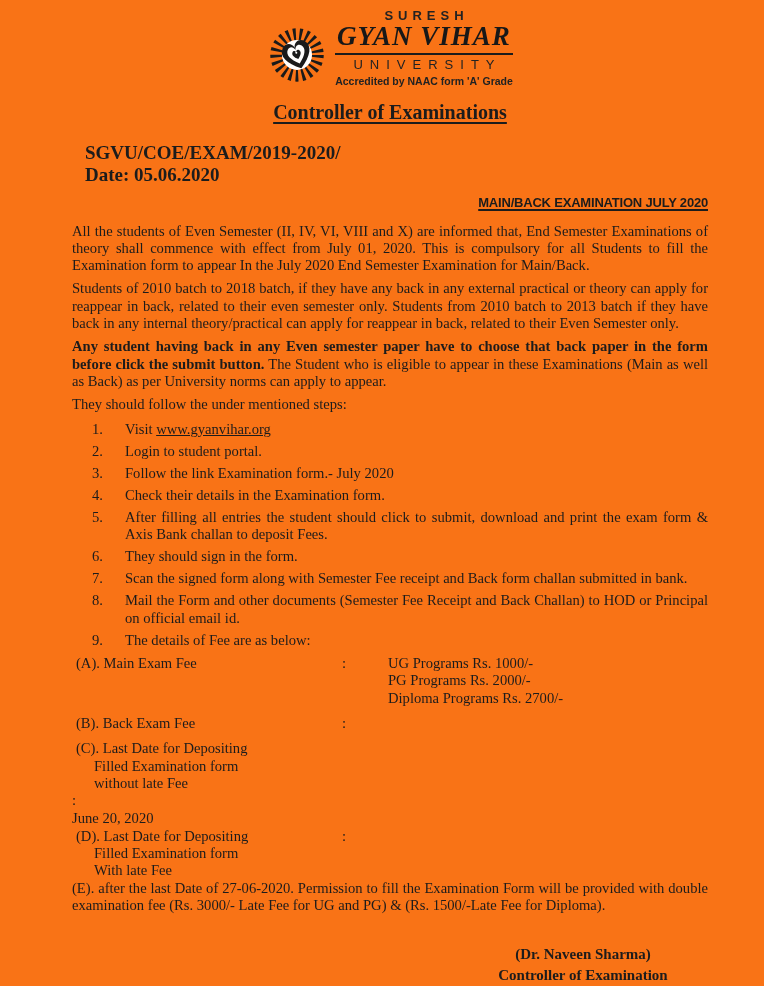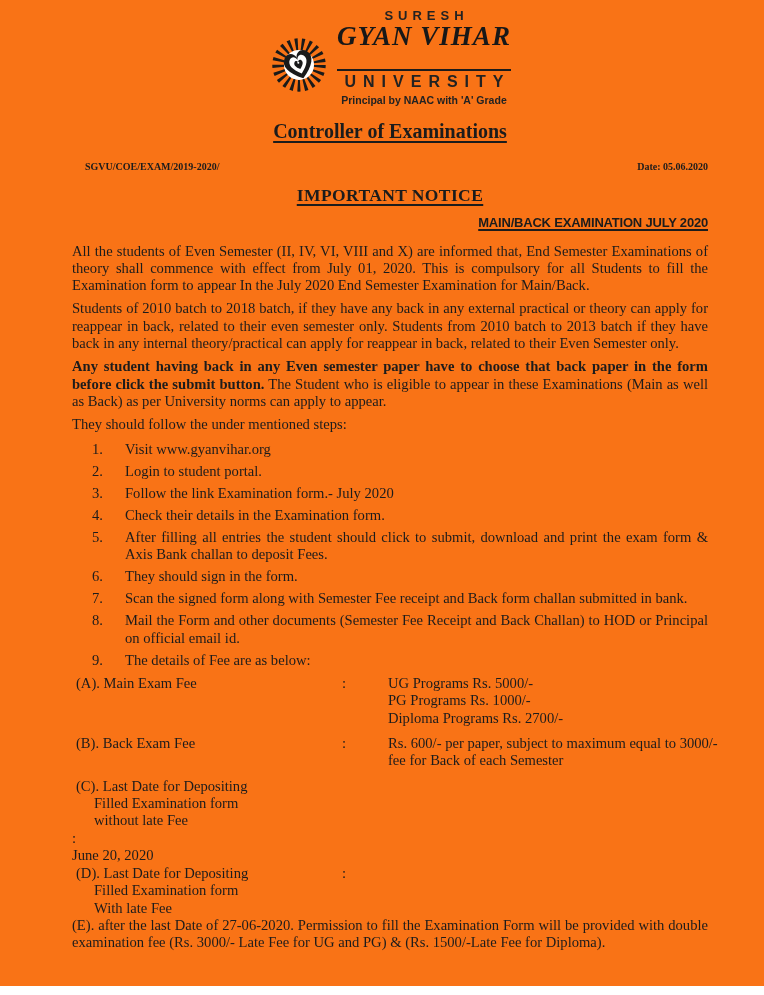--- a/index.html
+++ b/index.html
@@ -12,38 +12,38 @@
     font-family:"Liberation Serif", serif;
     padding:8px 56px 0 72px;
     overflow:hidden;
   }
   
   .logo-row{display:flex;justify-content:center;align-items:center;gap:8px;}
   .logo-icon{margin-top:14px;flex:none;}
   .logo-text{text-align:center;font-family:"Liberation Sans", sans-serif;}
   .logo-suresh{font-size:13px;font-weight:bold;letter-spacing:5px;text-indent:5px;color:#222;}
   .logo-main{font-family:"Liberation Serif", serif;font-size:27px;font-weight:bold;letter-spacing:1px;line-height:1.02;color:#181818;font-style:italic;}
-  .logo-univ{font-size:16px;font-weight:bold;letter-spacing:7px;text-indent:7px;border-top:2.5px solid #1c1c1c;margin-top:18px;padding-top:2px;color:#222;}
+  .logo-univ{font-size:13px;font-weight:normal;letter-spacing:7px;text-indent:7px;border-top:2.5px solid #1c1c1c;margin-top:2px;padding-top:2px;color:#222;}
   .logo-tagline{font-size:10.5px;font-weight:bold;margin-top:3px;color:#222;}
   .doc-title{text-align:center;margin:14px 0 0 0;font-size:20px;font-weight:bold;}
   .doc-title span{text-decoration:underline;text-underline-offset:3px;text-decoration-thickness:1.8px;}
-  .ref-row{display:flex;justify-content:space-between;align-items:baseline;margin-top:18px;padding-left:13px;font-weight:bold;font-size:10px;}
+  .ref-row{display:flex;justify-content:space-between;align-items:baseline;margin-top:18px;padding-left:13px;font-weight:bold;font-size:19px;flex-direction:column;}
   .notice-heading{text-align:center;margin:13px 0 0 0;font-size:17.5px;font-weight:bold;letter-spacing:0.4px;}
   .notice-heading span{text-decoration:underline;text-underline-offset:3px;text-decoration-thickness:1.6px;}
   .notice-sub{text-align:right;margin-top:9px;font-family:"Liberation Sans", sans-serif;font-size:13px;font-weight:bold;letter-spacing:-0.2px;}
   .notice-sub span{text-decoration:underline;text-underline-offset:2px;text-decoration-thickness:1.5px;}
   
   .bodytext{margin-top:12px;font-size:14.6px;line-height:17.3px;}
   .bodytext p{margin:0 0 6px 0;text-align:justify;}
   p.intro{text-align:left;}
   .steps{margin:7px 0 0 0;}
   .step{display:flex;margin-bottom:4.8px;padding-left:20px;}
   .step-num{width:33px;flex:none;}
   .step-text{flex:1;text-align:justify;}
-  .link{color:#1c1c1c;cursor:pointer;}
+  .link{color:#1c1c1c;text-decoration:underline;cursor:pointer;}
   
   .fee-table{margin-top:6px;}
   .fee-row{display:flex;margin-bottom:8px;}
   .fee-row.tight{margin-bottom:1px;flex-direction:column;}
   .fee-row.last{margin-bottom:0;}
   .fee-label{width:266px;flex:none;padding-left:4px;}
   .fee-label .cont{padding-left:18px;}
   .fee-colon{width:46px;flex:none;}
   .fee-value{flex:1;}
   .fee-value div{white-space:nowrap;}
@@ -65,32 +65,31 @@
           <path d="M32 48 C18.5 38.5 13.5 28.5 19.5 21.8 C24.2 16.6 30.6 18.8 32 24.8 C33.4 18.8 39.8 16.6 44.5 21.8 C50.5 28.5 45.5 38.5 32 48 Z" fill="#1a1a1a"></path>
           <path d="M32 42.5 C23.5 35.8 20.6 29.2 24.2 25 C27 21.8 31 23.2 32 27.6 C33 23.2 37 21.8 39.8 25 C43.4 29.2 40.5 35.8 32 42.5 Z" fill="#fffefd"></path>
           <path d="M32 37.5 C27.8 34.3 26.4 31.2 28.2 29 C29.6 27.3 31.5 28 32 30 C32.5 28 34.4 27.3 35.8 29 C37.6 31.2 36.2 34.3 32 37.5 Z" fill="#1a1a1a"></path>
           <circle cx="32" cy="30.6" r="1.1" fill="#fffefd"></circle>
         </g>
       </svg>
       <div class="logo-text">
         <div class="logo-suresh">SURESH</div>
         <div class="logo-main">GYAN VIHAR</div>
         <div class="logo-univ">UNIVERSITY</div>
-        <div class="logo-tagline">Principal by NAAC with 'A' Grade</div>
+        <div class="logo-tagline">Accredited by NAAC form 'A' Grade</div>
       </div>
     </div>
 
     <h1 class="doc-title"><span>Controller of Examinations</span></h1>
 
     <div class="ref-row">
       <span>SGVU/COE/EXAM/2019-2020/</span>
       <span>Date: 05.06.2020</span>
     </div>
 
-    <h2 class="notice-heading"><span>IMPORTANT NOTICE</span></h2>
     <h3 class="notice-sub"><span>MAIN/BACK EXAMINATION JULY 2020</span></h3>
   </header>
 
   <main class="bodytext">
     <p>All the students of Even Semester (II, IV, VI, VIII and X) are informed that, End Semester Examinations of theory shall commence with effect from July 01, 2020. This is compulsory for all Students to fill the Examination form to appear In the July 2020 End Semester Examination for Main/Back.</p>
     <p>Students of 2010 batch to 2018 batch, if they have any back in any external practical or theory can apply for reappear in back, related to their even semester only. Students from 2010 batch to 2013 batch if they have back in any internal theory/practical can apply for reappear in back, related to their Even Semester only.</p>
     <p><strong>Any student having back in any Even semester paper have to choose that back paper in the form before click the submit button.</strong><span> The Student who is eligible to appear in these Examinations (Main as well as Back) as per University norms can apply to appear.</span></p>
     <p class="intro">They should follow the under mentioned steps:</p>
 
     <div class="steps">
@@ -133,35 +132,31 @@
     </div>
 
     <div class="fee-table">
 
       <div class="fee-row">
         <div class="fee-label">
           <div>(A). Main Exam Fee</div>
         </div>
         <div class="fee-colon">:</div>
         <div class="fee-value">
-          <div>UG Programs Rs. 5000/-</div>
-          <div>PG Programs Rs. 1000/-</div>
+          <div>UG Programs Rs. 1000/-</div>
+          <div>PG Programs Rs. 2000/-</div>
           <div>Diploma Programs Rs. 2700/-</div>
         </div>
       </div>
 
       <div class="fee-row">
         <div class="fee-label">
           <div>(B). Back Exam Fee</div>
         </div>
         <div class="fee-colon">:</div>
-        <div class="fee-value">
-          <div>Rs. 600/- per paper, subject to maximum equal to 3000/-</div>
-          <div>fee for Back of each Semester</div>
-        </div>
       </div>
 
       <div class="fee-row tight">
         <div class="fee-label">
           <div>(C). Last Date for Depositing</div>
           <div class="cont">Filled Examination form</div>
           <div class="cont">without late Fee</div>
         </div>
         <div class="fee-colon">:</div>
         <div class="fee-value">

